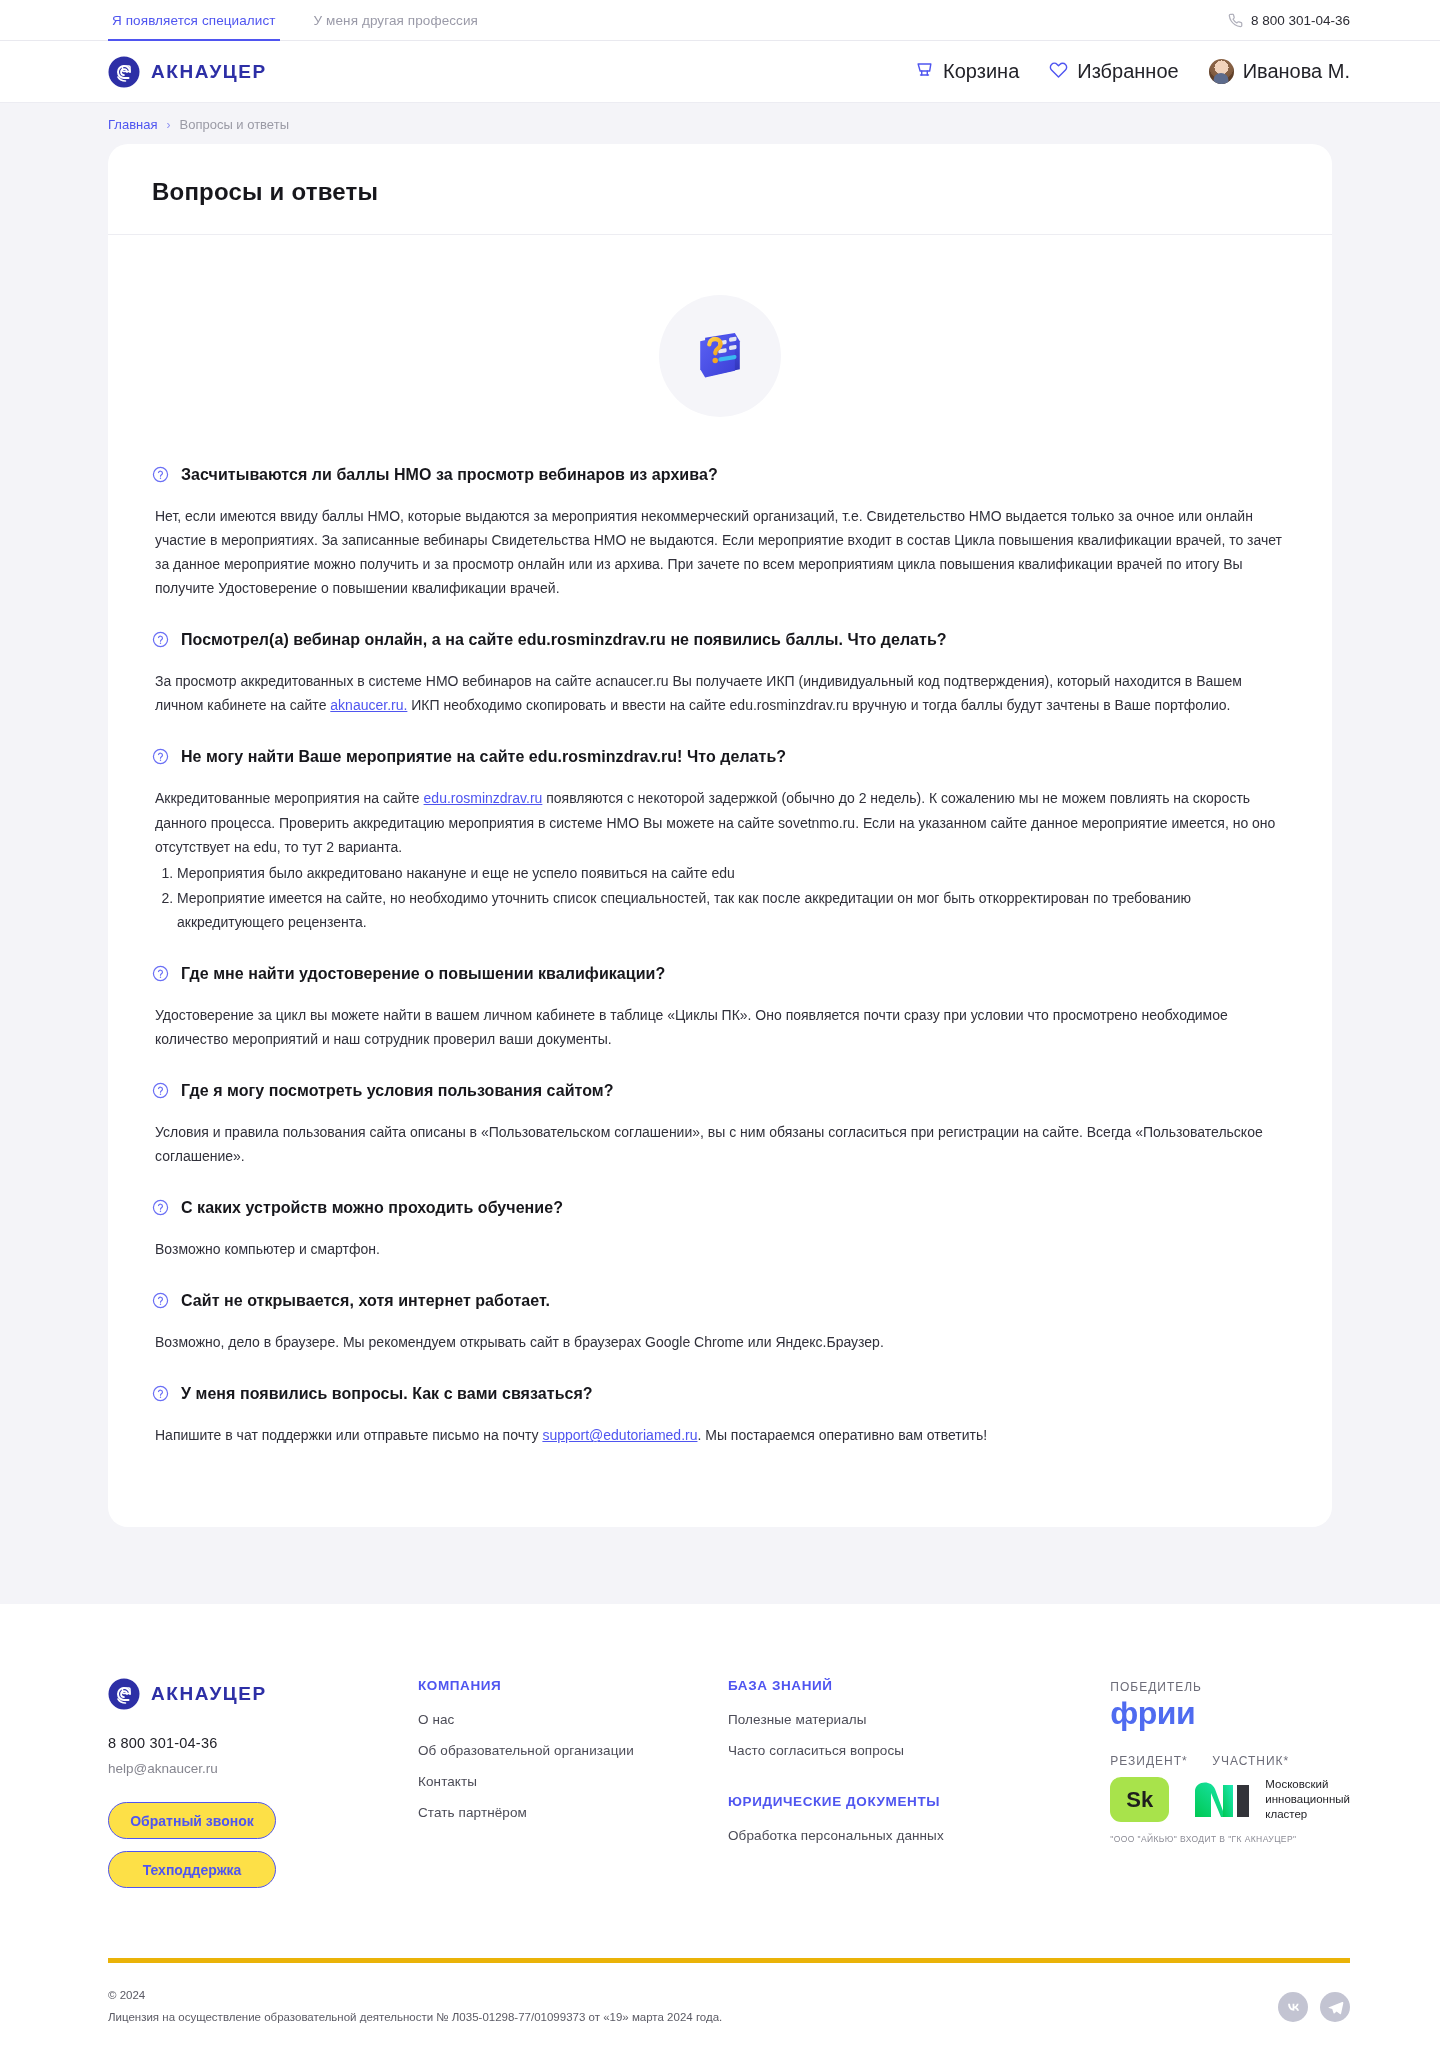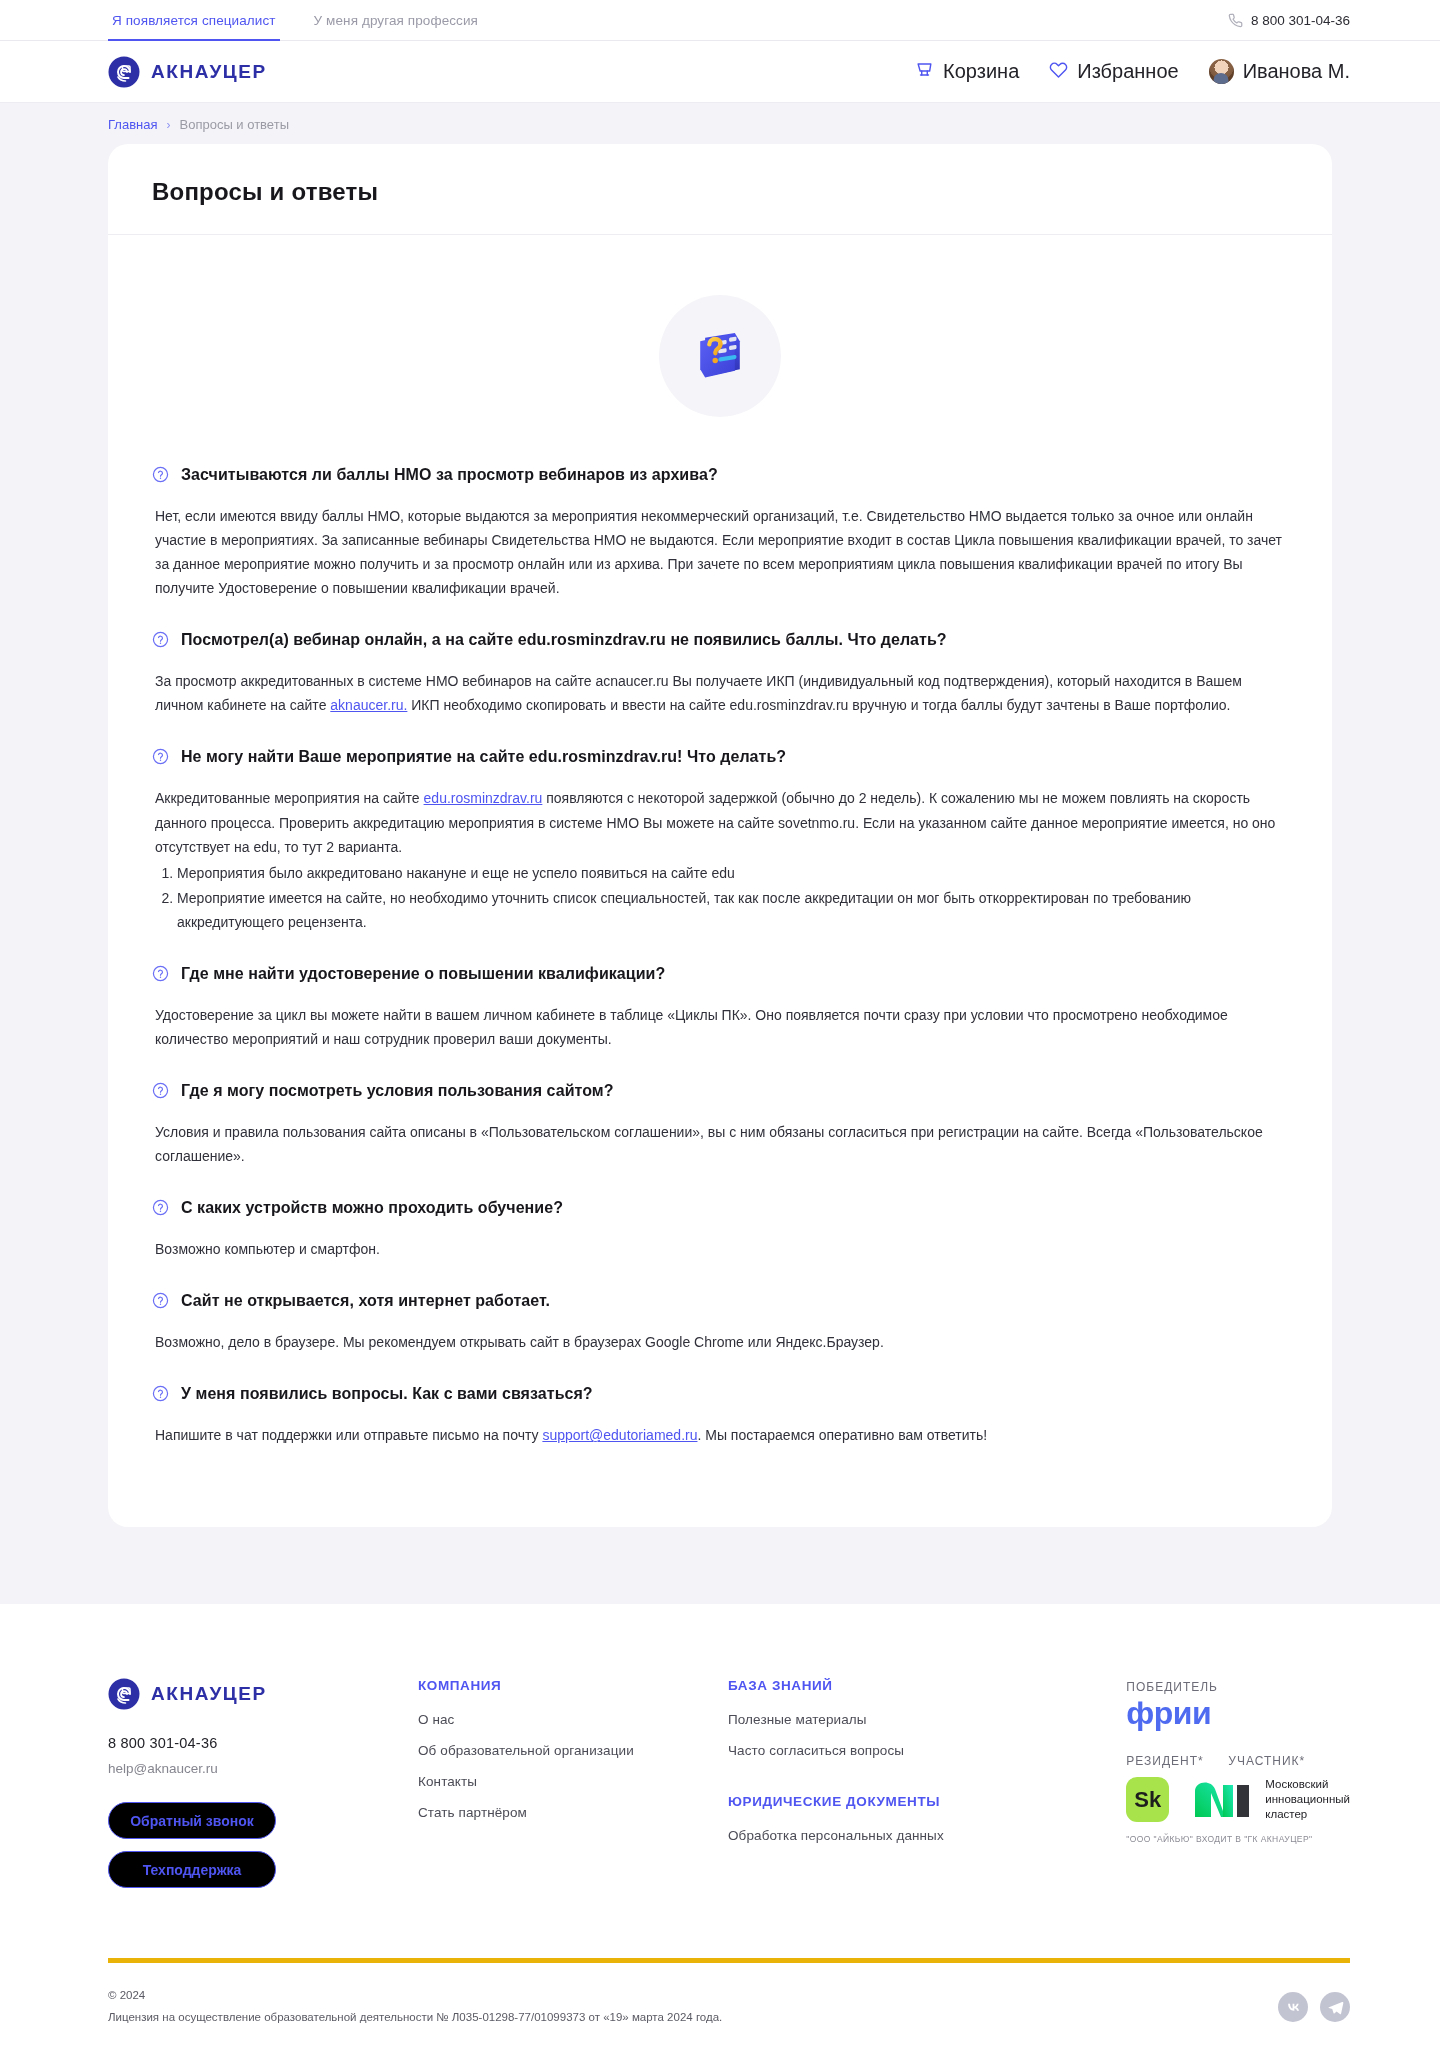--- a/index.html
+++ b/index.html
@@ -130,21 +130,21 @@
   .footer { background: #ffffff; padding: 74px 90px 0 108px; }
   .footer-cols { display: flex; align-items: flex-start; }
   .f-brand { width: 310px; flex: none; }
   .f-logo-row { display: flex; align-items: center; gap: 11px; margin-bottom: 25px; }
   .f-phone { font-size: 14.5px; color: #23232a; margin-bottom: 10px; letter-spacing: .2px; }
   .f-email { font-size: 13.5px; color: #85858f; margin-bottom: 26px; }
   .f-btn {
     display: block; width: 168px; height: 37px;
     border: 1.4px solid #4f55f0; border-radius: 19px;
     color: #4f55f0; font-size: 14px; font-weight: 700;
-    background: #000000; cursor: pointer;
+    background: #fde047; cursor: pointer;
     margin-bottom: 12px;
     font-family: inherit;
   }
   .f-col { width: 310px; flex: none; }
   .f-head {
     font-size: 13.5px; font-weight: 700; color: #4f55f0;
     letter-spacing: .6px; margin-bottom: 19px; text-transform: uppercase;
   }
   .f-head.second { margin-top: 36px; }
   .f-link {
@@ -155,21 +155,21 @@
   .b-label { font-size: 12px; color: #6c6c78; letter-spacing: 1px; margin-bottom: 2px; }
   .friи-logo {
     font-size: 32px; font-weight: 700; color: #4f6bf0;
     letter-spacing: -.5px; line-height: 1.1; margin-bottom: 22px;
   }
   .b-row-labels { display: flex; gap: 24px; margin-bottom: 9px; }
   .b-row-labels .b-label { margin: 0; }
   .b-label.w1 { width: 78px; }
   .sk-row { display: flex; align-items: center; gap: 24px; }
   .sk-box {
-    width: 43px; height: 45px; border-radius: 11px;
+    width: 59px; height: 45px; border-radius: 11px;
     background: #a8e34b;
     display: flex; align-items: center; justify-content: center;
     font-size: 22px; font-weight: 700; color: #1e1e1e; flex: none;
   }
   .mic-row { display: flex; align-items: center; gap: 10px; }
   .mic-text {
     font-size: 11.5px; color: #1d1d22; line-height: 1.32; font-weight: 500;
   }
   .b-footnote { font-size: 8.5px; color: #8b8b95; letter-spacing: .4px; margin-top: 11px; }
 

